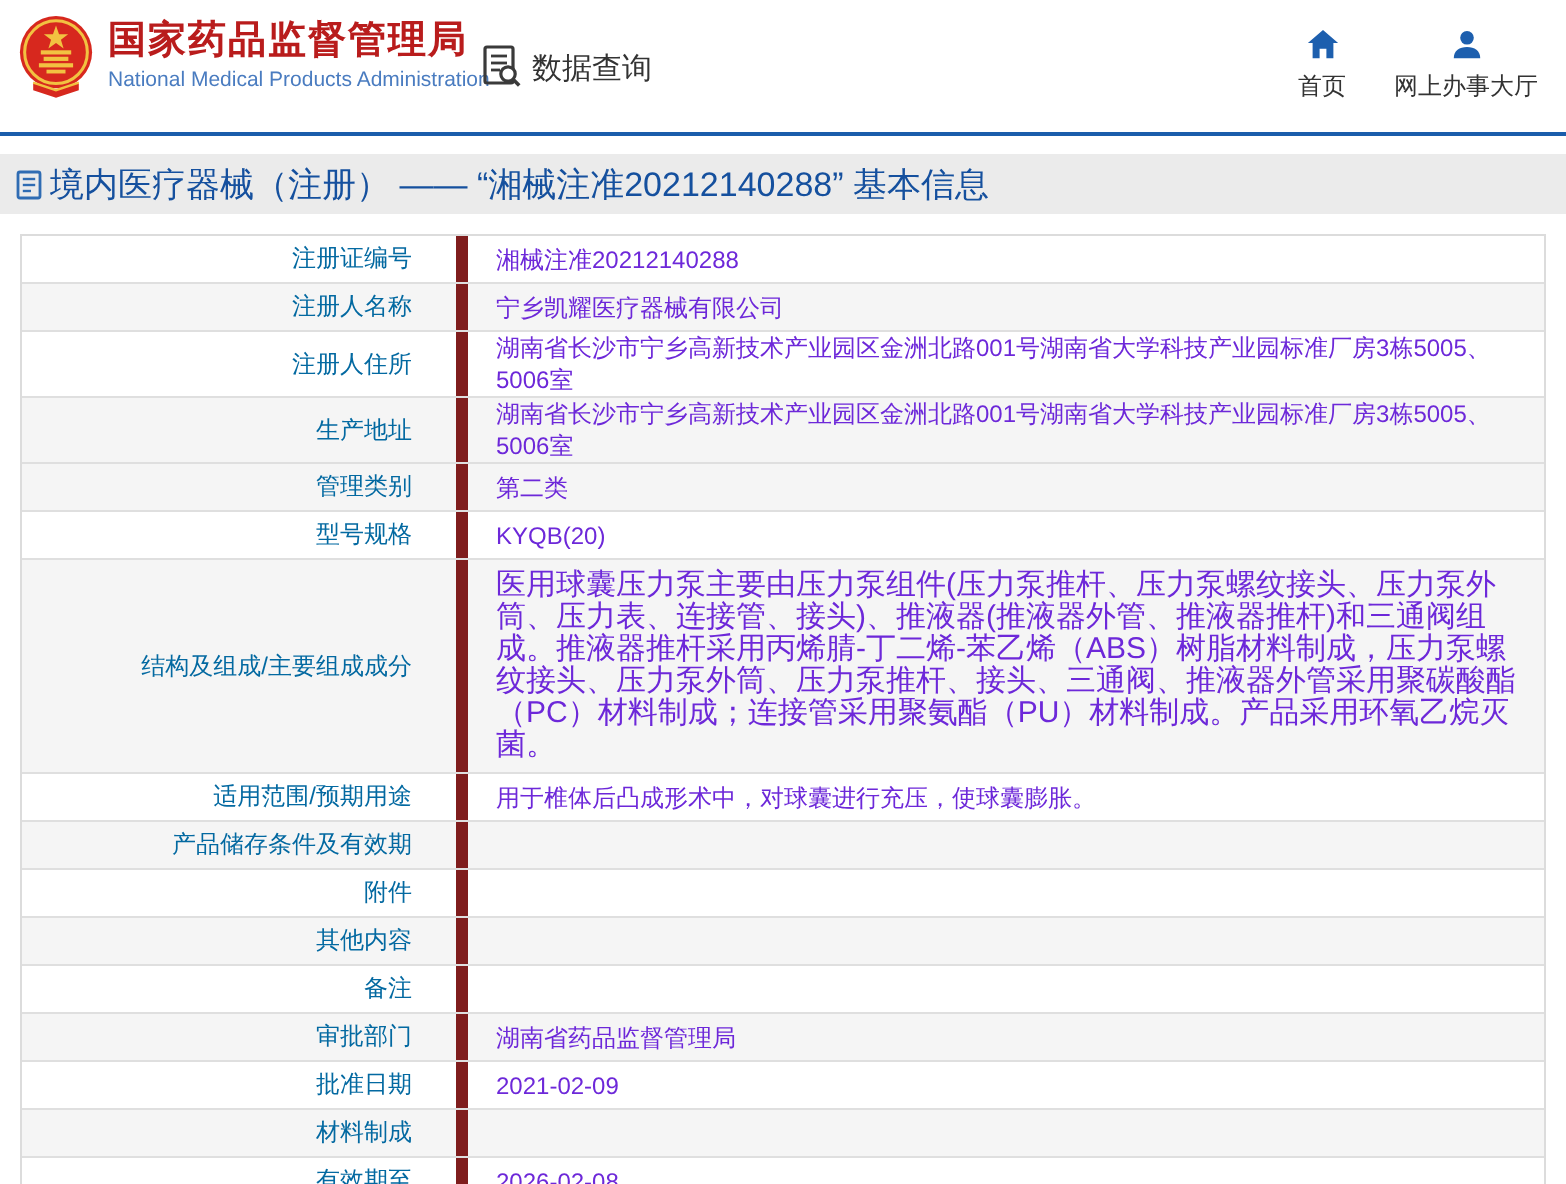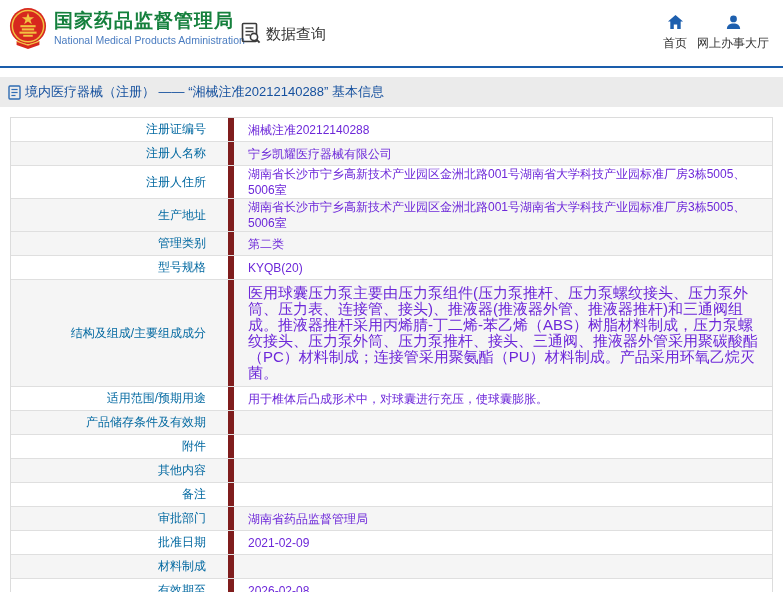--- a/index.html
+++ b/index.html
@@ -6,39 +6,39 @@
   html, body { width: 783px; background: #fff; font-family: "Liberation Sans", "DejaVu Sans", sans-serif; }
   body { height: 592px; overflow: hidden; }
 
   
   .header {
     position: relative; height: 68px; background: #fff;
     border-bottom: 2px solid #1a5dab;
   }
   .logo-wrap { position: absolute; left: 9px; top: 7px; display: flex; align-items: center; cursor: pointer; }
   .emblem { width: 38px; height: 42px; margin-right: 7px; }
-  .logo-text-cn { font-size: 19px; font-weight: bold; color: #15803d; letter-spacing: 1px; line-height: 24px; }
+  .logo-text-cn { font-size: 19px; font-weight: bold; color: #b91c1c; letter-spacing: 1px; line-height: 24px; }
   .logo-text-en { font-size: 10.5px; color: #4a7cc0; line-height: 14px; }
 
   .dq-wrap { position: absolute; left: 241px; top: 22px; display: flex; align-items: flex-end; cursor: pointer; }
   .dq-icon { width: 20px; height: 22px; margin-right: 5px; }
   .dq-label { font-size: 15px; color: #333; font-weight: 500; }
 
-  .nav-right { position: absolute; right: 14px; top: 14px; display: flex; gap: 10px; }
+  .nav-right { position: absolute; right: 14px; top: 14px; display: flex; gap: 24px; }
   .nav-item { display: flex; flex-direction: column; align-items: center; cursor: pointer; }
   .nav-item svg { width: 17px; height: 17px; margin-bottom: 4px; }
   .nav-label { font-size: 12px; color: #333; white-space: nowrap; }
 
   
   .crumb-bar {
     margin-top: 9px; height: 30px; background: #ebebeb;
     display: flex; align-items: center; padding-left: 8px;
   }
   .crumb-icon { width: 13px; height: 15px; margin-right: 4px; flex: 0 0 auto; }
-  .crumb-text { font-size: 13px; color: #15509e; }
+  .crumb-text { font-size: 17px; color: #15509e; }
 
   
   .info-table {
     margin: 10px 10px 0 10px;
     border: 1px solid #dcdcdc;
     border-bottom: none;
   }
   .row { display: flex; border-bottom: 1px solid #dfdfdf; background: #fff; }
   .row.alt { background: #f5f5f5; }
   .cell-label {

